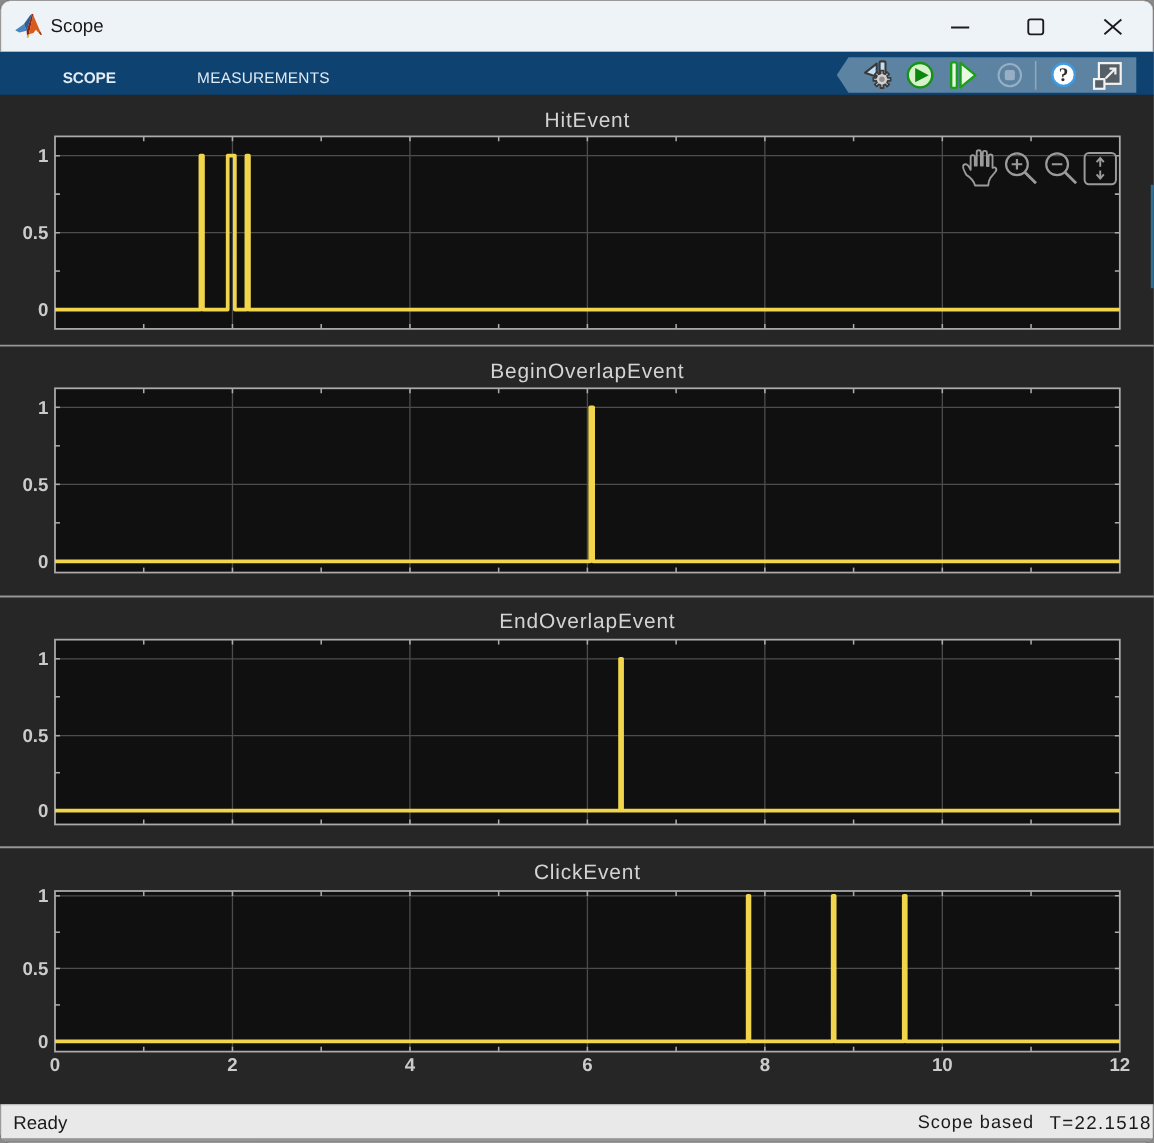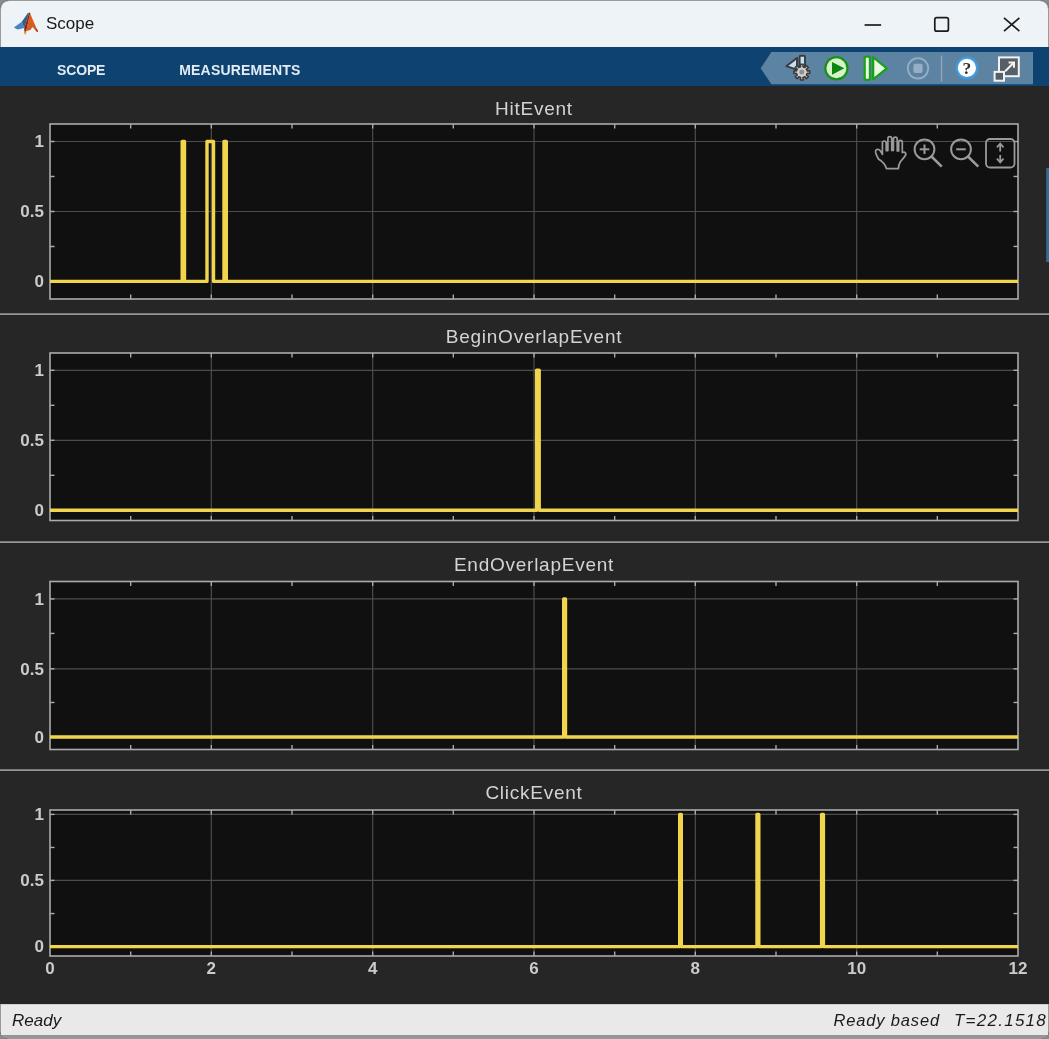--- a/index.html
+++ b/index.html
@@ -46,21 +46,21 @@
       </g>
       <line x1="941.5" y1="8.5" x2="941.5" y2="34.5" stroke="#93a7bb" stroke-width="1.4"></line>
       <circle cx="966.9" cy="20.9" r="10.2" fill="#ffffff" stroke="#3f9ce2" stroke-width="2.2"></circle>
       <text x="966.9" y="26.8" text-anchor="middle" font-family="Liberation Serif, serif" font-size="17.5" font-weight="bold" fill="#2e2e2e">?</text>
       <rect x="999" y="10.4" width="19.8" height="18.8" fill="#565f66" stroke="#f2f2f2" stroke-width="2"></rect>
       <rect x="994.6" y="24.9" width="9.4" height="8.8" fill="#565f66" stroke="#f2f2f2" stroke-width="2"></rect>
       <line x1="1005.2" y1="24.2" x2="1013.4" y2="16.0" stroke="#f2f2f2" stroke-width="2"></line>
       <path d="M1008.6,15.4 L1014.0,15.4 L1014.0,20.8" fill="none" stroke="#f2f2f2" stroke-width="2"></path>
     </svg>
   <div style="position:absolute;left:57px;top:62px;font-size:14px;font-weight:bold;color:#e3ebf3;letter-spacing:-0.15px;">SCOPE</div>
-  <div style="position:absolute;left:179.2px;top:62px;font-size:14px;font-weight:bold;color:#e3ebf3;letter-spacing:0.2px;">MEASUREMENTS</div>
+  <div style="position:absolute;left:179.2px;top:62px;font-size:14px;font-weight:normal;color:#e3ebf3;letter-spacing:0.2px;">MEASUREMENTS</div>
   <svg width="1049" height="918" viewBox="0 86 1049 918" xmlns="http://www.w3.org/2000/svg" style="position:absolute;left:0;top:86px;">
       <rect x="0" y="86" width="1049" height="918" fill="#262626"></rect>
       <line x1="0" y1="314.2" x2="1049" y2="314.2" stroke="#969696" stroke-width="1.8"></line>
       <line x1="0" y1="542.2" x2="1049" y2="542.2" stroke="#969696" stroke-width="1.8"></line>
       <line x1="0" y1="770.2" x2="1049" y2="770.2" stroke="#969696" stroke-width="1.8"></line>
       <rect x="50.0" y="124.0" width="968.0" height="175.0" fill="#101010"></rect>
       <line x1="211.33" y1="124.0" x2="211.33" y2="299.0" stroke="#4c4c4c" stroke-width="1.2"></line>
       <line x1="372.67" y1="124.0" x2="372.67" y2="299.0" stroke="#4c4c4c" stroke-width="1.2"></line>
       <line x1="534.0" y1="124.0" x2="534.0" y2="299.0" stroke="#4c4c4c" stroke-width="1.2"></line>
       <line x1="695.33" y1="124.0" x2="695.33" y2="299.0" stroke="#4c4c4c" stroke-width="1.2"></line>
@@ -259,17 +259,17 @@
       <line x1="967.7" y1="156.2" x2="978.3" y2="166.6" stroke="#9a9a9a" stroke-width="2.6"></line>
       <line x1="956.2" y1="149.3" x2="965.8" y2="149.3" stroke="#9a9a9a" stroke-width="2"></line>
       <rect x="986" y="139" width="28.5" height="28.5" rx="4" fill="none" stroke="#9a9a9a" stroke-width="1.8"></rect>
       <line x1="1000.2" y1="144.5" x2="1000.2" y2="151.5" stroke="#9a9a9a" stroke-width="1.8"></line>
       <path d="M996.9,147.4 L1000.2,143.7 L1003.5,147.4" fill="none" stroke="#9a9a9a" stroke-width="1.8"></path>
       <line x1="1000.2" y1="155.0" x2="1000.2" y2="162.0" stroke="#9a9a9a" stroke-width="1.8"></line>
       <path d="M996.9,158.6 L1000.2,162.3 L1003.5,158.6" fill="none" stroke="#9a9a9a" stroke-width="1.8"></path>
       <rect x="1046.2" y="168" width="2.8" height="94" fill="#2e6f96"></rect>
     </svg>
   <div style="position:absolute;left:1px;top:1034.5px;width:1047px;height:3.5px;background:#959595;border-radius:0 0 7px 7px;"></div>
-  <div id="statusbar" style="position:absolute;left:1px;top:1004px;width:1047px;height:30.5px;background:#e9e9e9;border-top:1px solid #d0d0d0;font-style:italic;">
+  <div id="statusbar" style="position:absolute;left:1px;top:1004px;width:1047px;height:30.5px;background:#e9e9e9;border-top:1px solid #d0d0d0;">
      <div style="position:absolute;left:11px;top:6px;font-size:17px;color:#1a1a1a;">Ready</div>
-     <div style="position:absolute;right:108px;top:6px;font-size:16.5px;color:#1a1a1a;letter-spacing:0.85px;">Ready based</div>
+     <div style="position:absolute;right:108px;top:6px;font-size:16.5px;color:#1a1a1a;letter-spacing:0.85px;">Scope based</div>
      <div style="position:absolute;right:1px;top:6px;font-size:17px;color:#1a1a1a;letter-spacing:1.25px;">T=22.1518</div>
   </div>
 </div>
 </body></html>

